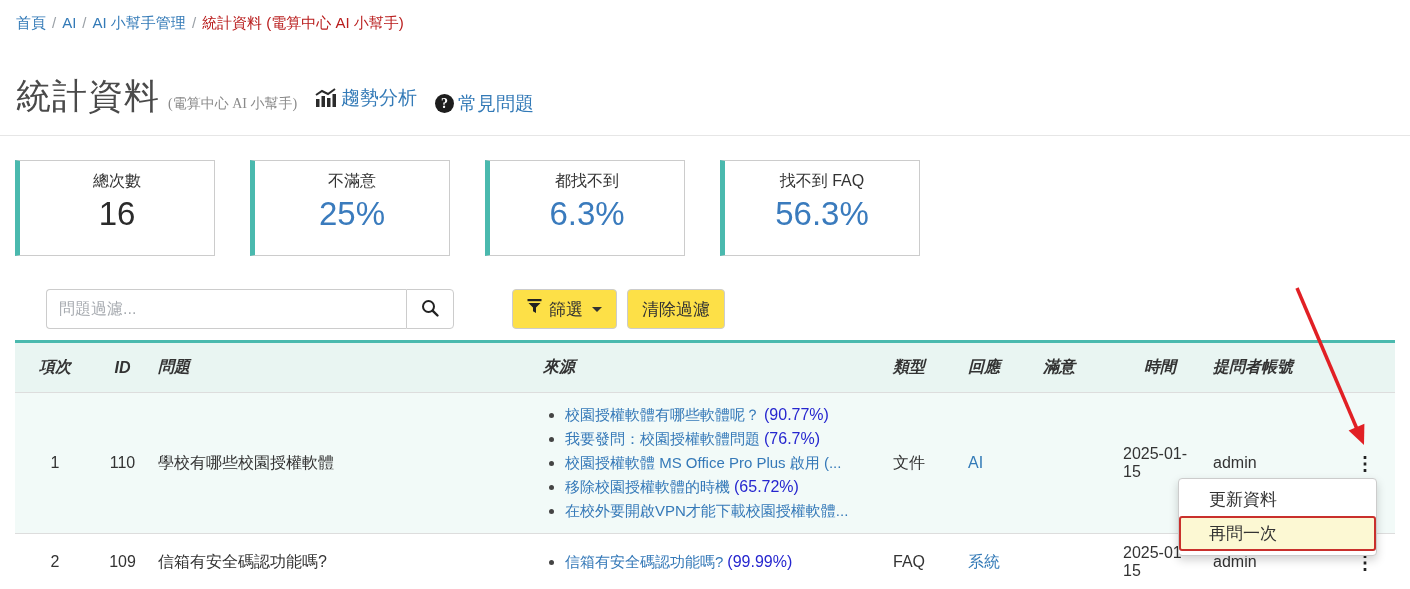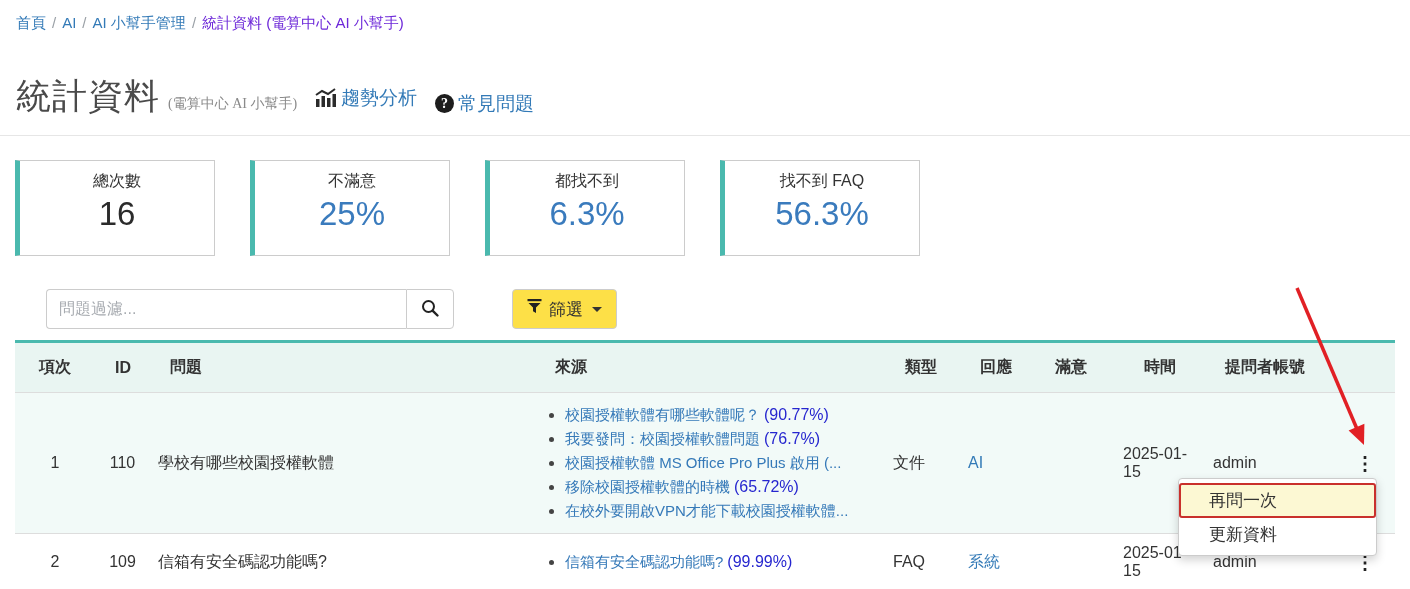--- a/index.html
+++ b/index.html
@@ -3,21 +3,21 @@
 <meta charset="utf-8">
 <style>
   * { box-sizing: border-box; margin: 0; padding: 0; }
   html, body { width: 1410px; height: 589px; background: #fff; overflow: hidden;
     font-family: "Liberation Sans", "DejaVu Sans", sans-serif; color: #333; }
 
   
   .breadcrumb { padding: 14px 0 0 16px; font-size: 15px; color: #999; }
   .breadcrumb a { color: #337ab7; text-decoration: none; cursor: pointer; }
   .breadcrumb .sep { margin: 0 6px; color: #9aa0a6; }
-  .breadcrumb .current { color: #6d28d9; }
+  .breadcrumb .current { color: #b91c1c; }
 
   
   .title-row { margin: 40px 0 0 16px; display: flex; align-items: baseline; font-family: Liberation Serif, serif; }
   .page-title { font-size: 35px; font-weight: 400; color: #4a4a4a; letter-spacing: 1px; }
   .page-subtitle { font-size: 14px; color: #8a8a8a; margin-left: 8px; }
   .title-link { margin-left: 18px; font-size: 19px; color: #337ab7; text-decoration: none;
     display: inline-flex; align-items: center; gap: 4px; cursor: pointer; }
   .chart-icon svg { display: block; }
   .q-icon { display: inline-block; width: 19px; height: 19px; background: #1d1d1d; color: #fff;
     border-radius: 50%; font-size: 14px; font-weight: bold; text-align: center; line-height: 19px; }
@@ -46,21 +46,21 @@
   .filter-btn { margin-left: 58px; }
   .clear-btn { margin-left: 10px; }
   .caret { display: inline-block; width: 0; height: 0; border-left: 5px solid transparent;
     border-right: 5px solid transparent; border-top: 5px solid #333; margin-left: 2px; }
 
   
   .data-table { margin: 11px 15px 0 15px; width: 1380px; border-collapse: collapse;
     table-layout: fixed; border-top: 3px solid #4ab9ae; }
   .data-table thead tr { background: #e9f5f2; }
   .data-table th { font-size: 16px; font-weight: bold; color: #333; text-align: left;
-    padding: 14px 20px; }
+    padding: 14px 8px; font-style: italic; }
   .data-table th.c-center { text-align: center; }
   .data-table td { font-size: 16px; color: #333; padding: 10px 8px; vertical-align: middle;
     border-top: 1px solid #ddd; }
   .data-table tr.odd { background: #f2faf8; }
   .data-table tr.last td { border-bottom: 1px solid #ddd; }
   .td-center { text-align: center; }
   .src-list { list-style: disc; padding-left: 22px; }
   .src-list li { line-height: 24px; color: #444; font-size: 15px; }
   .src-link { color: #3579b8; text-decoration: none; cursor: pointer; }
   .src-pct { color: #2626cf; font-size: 16px; margin-left: 4px; }
@@ -143,20 +143,21 @@
   <button class="btn filter-btn">
     <span>
       <svg width="15" height="15" viewBox="0 0 15 15">
         <rect x="0.5" y="0" width="14" height="2.2" fill="#222"></rect>
         <polygon points="1.5,4 13.5,4 9,8.6 9,14 6,12.2 6,8.6" fill="#222"></polygon>
       </svg>
     </span>
     <span>篩選</span>
     <span class="caret"></span>
   </button>
+  <button class="btn clear-btn">清除過濾</button>
 </div>
 
 <table class="data-table">
   <colgroup>
     <col style="width:80px">
       <col style="width:55px">
       <col style="width:385px">
       <col style="width:350px">
     <col style="width:75px">
       <col style="width:75px">
@@ -229,20 +230,20 @@
       <td>2025-01-15</td>
       <td>admin</td>
       <td class="td-center">
         <button class="kebab">⋮</button>
       </td>
     </tr>
   </tbody>
 </table>
 
 <div class="dropdown">
+  <div class="dropdown-item">更新資料</div>
   <div class="dropdown-item highlight">再問一次</div>
-  <div class="dropdown-item">更新資料</div>
 </div>
 
 <svg class="anno-arrow" viewBox="0 0 100 180">
   <line x1="17" y1="8" x2="77" y2="149" stroke="#e12025" stroke-width="3.5"></line>
   <polygon points="84,165 84.4,143.8 68.6,150.6" fill="#e12025"></polygon>
 </svg>
 
 </body></html>

